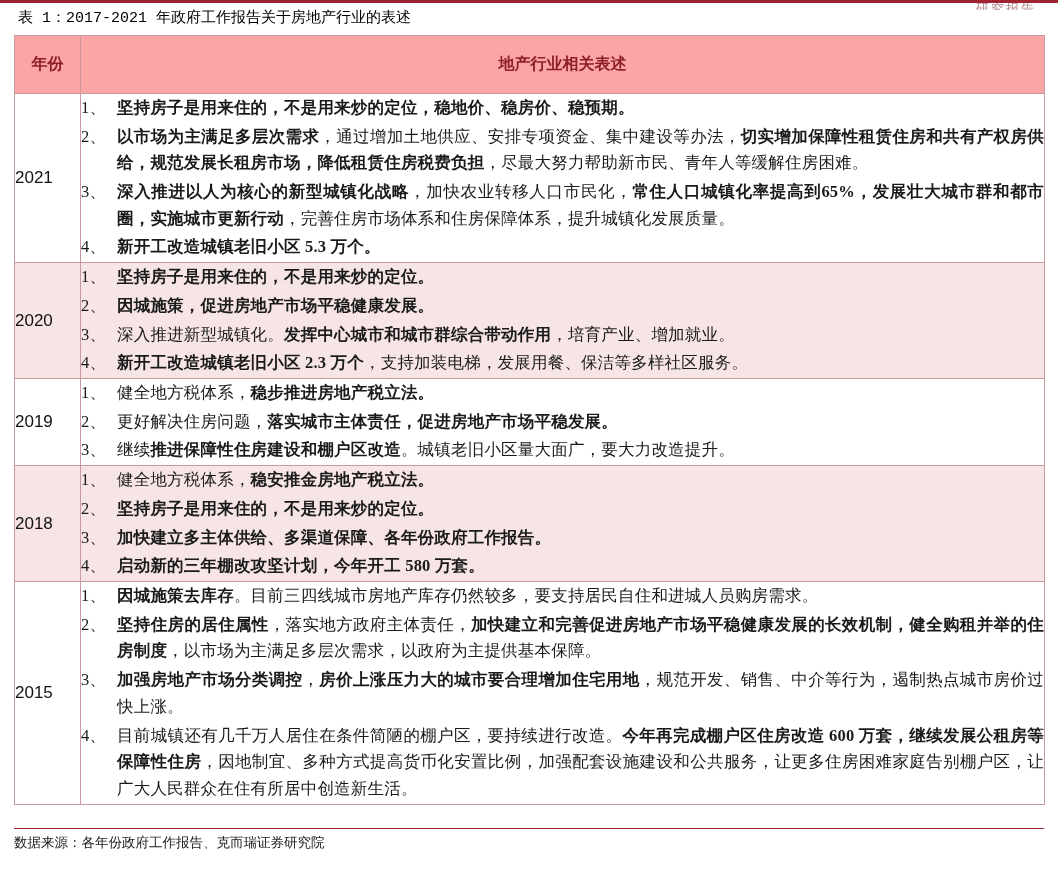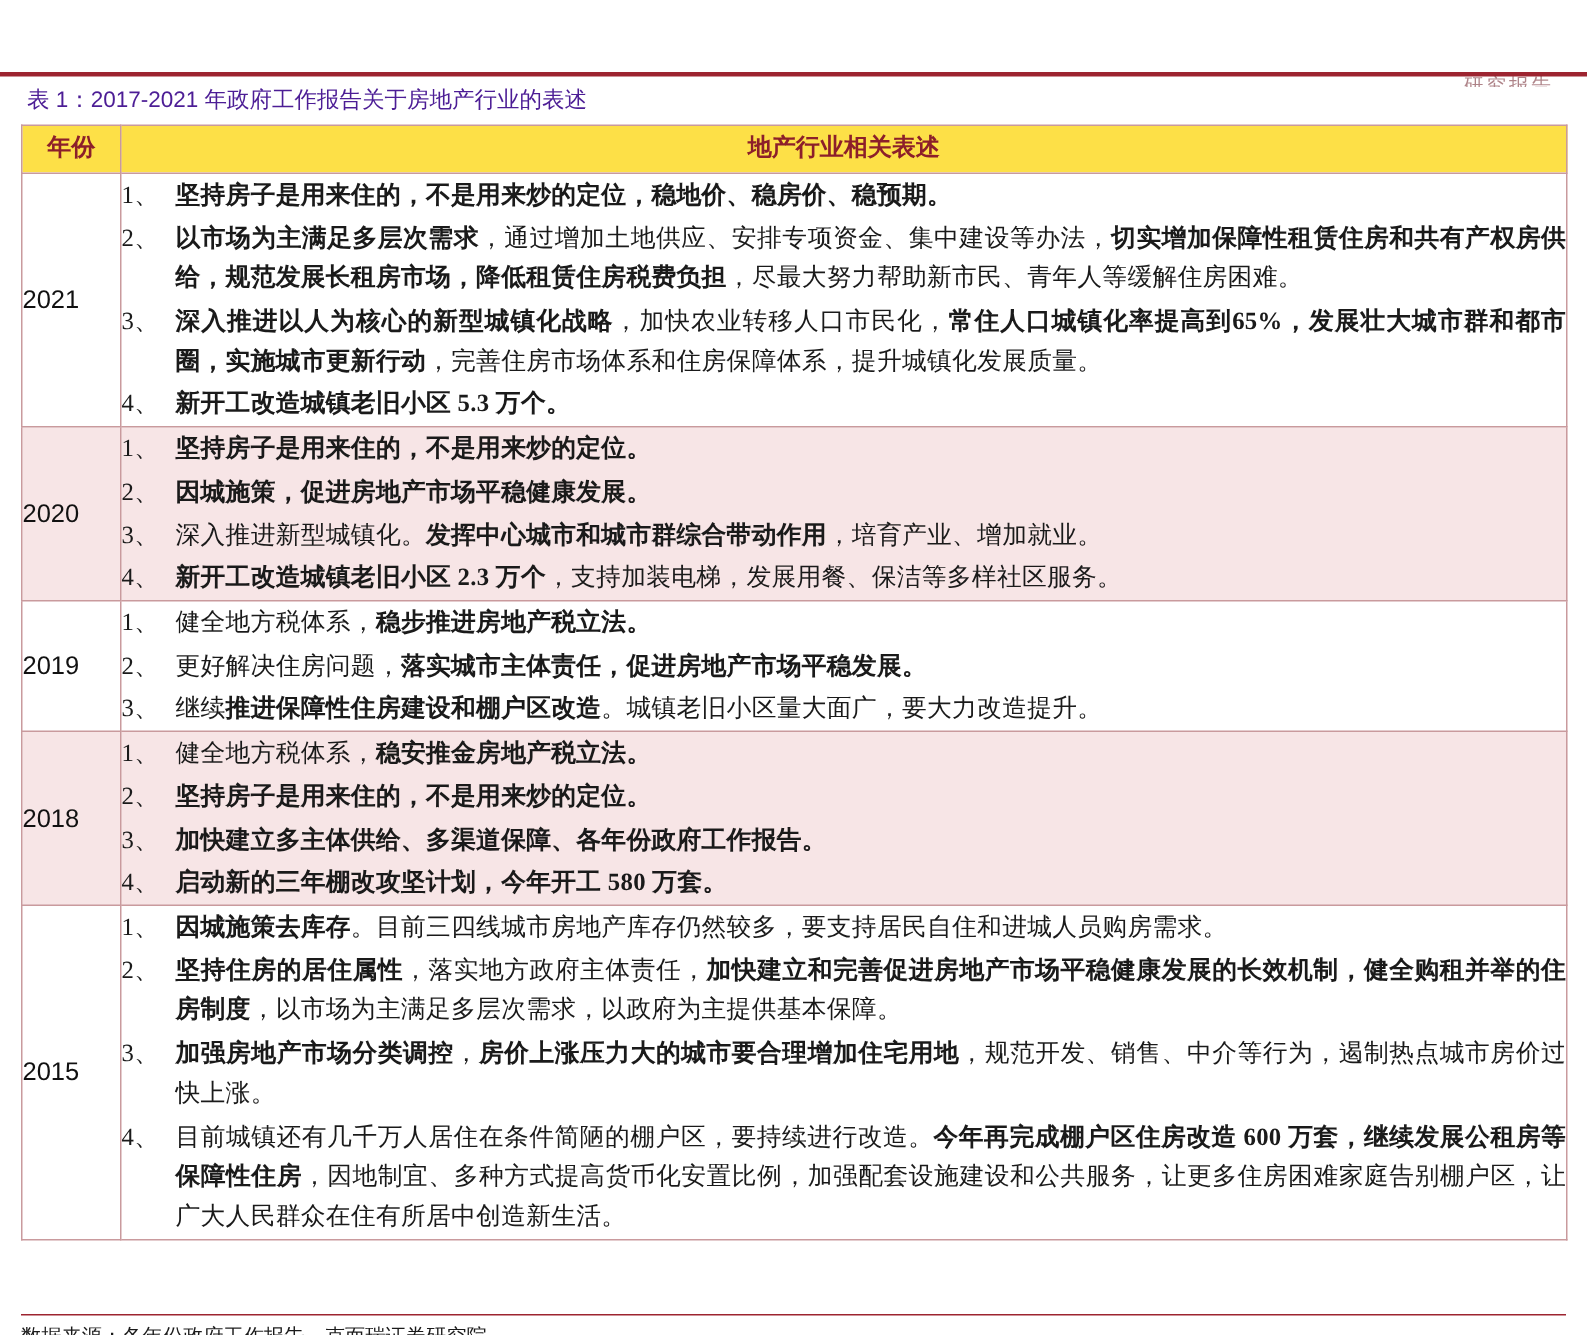--- a/index.html
+++ b/index.html
@@ -35,42 +35,41 @@
     right: 22px;
     font-size: 13px;
     color: #6d1f28;
     letter-spacing: 2px;
     font-family: "Liberation Sans", sans-serif;
     opacity: 0.55;
     height: 10px;
     overflow: hidden;
   }
   .table-caption {
-    font-family: Liberation Sans, sans-serif;
+    font-family: Liberation Mono, monospace;
     font-size: 15px;
-    color: #4c1d95;
+    color: #000000;
     padding: 8px 0 6px 4px;
     line-height: 1.4;
-    margin-top: 48px;
   }
   table.rp {
     width: 1030px;
     border-collapse: collapse;
     table-layout: fixed;
   }
   table.rp col.c-year { width: 66px; }
   table.rp col.c-body { width: 964px; }
   table.rp thead th {
-    background: #fde047;
+    background: #fca5a5;
     border: 1px solid #c99a9d;
     color: #8c1f2a;
     font-family: "Liberation Sans", "DejaVu Sans", sans-serif;
     font-weight: bold;
     font-size: 16px;
-    padding: 5px 4px;
+    padding: 18px 4px;
     text-align: center;
     line-height: 1.3;
   }
   table.rp td {
     border: 1px solid #c99a9d;
     vertical-align: middle;
     padding: 0;
   }
   td.year {
     font-family: "Liberation Sans", "DejaVu Sans", sans-serif;

